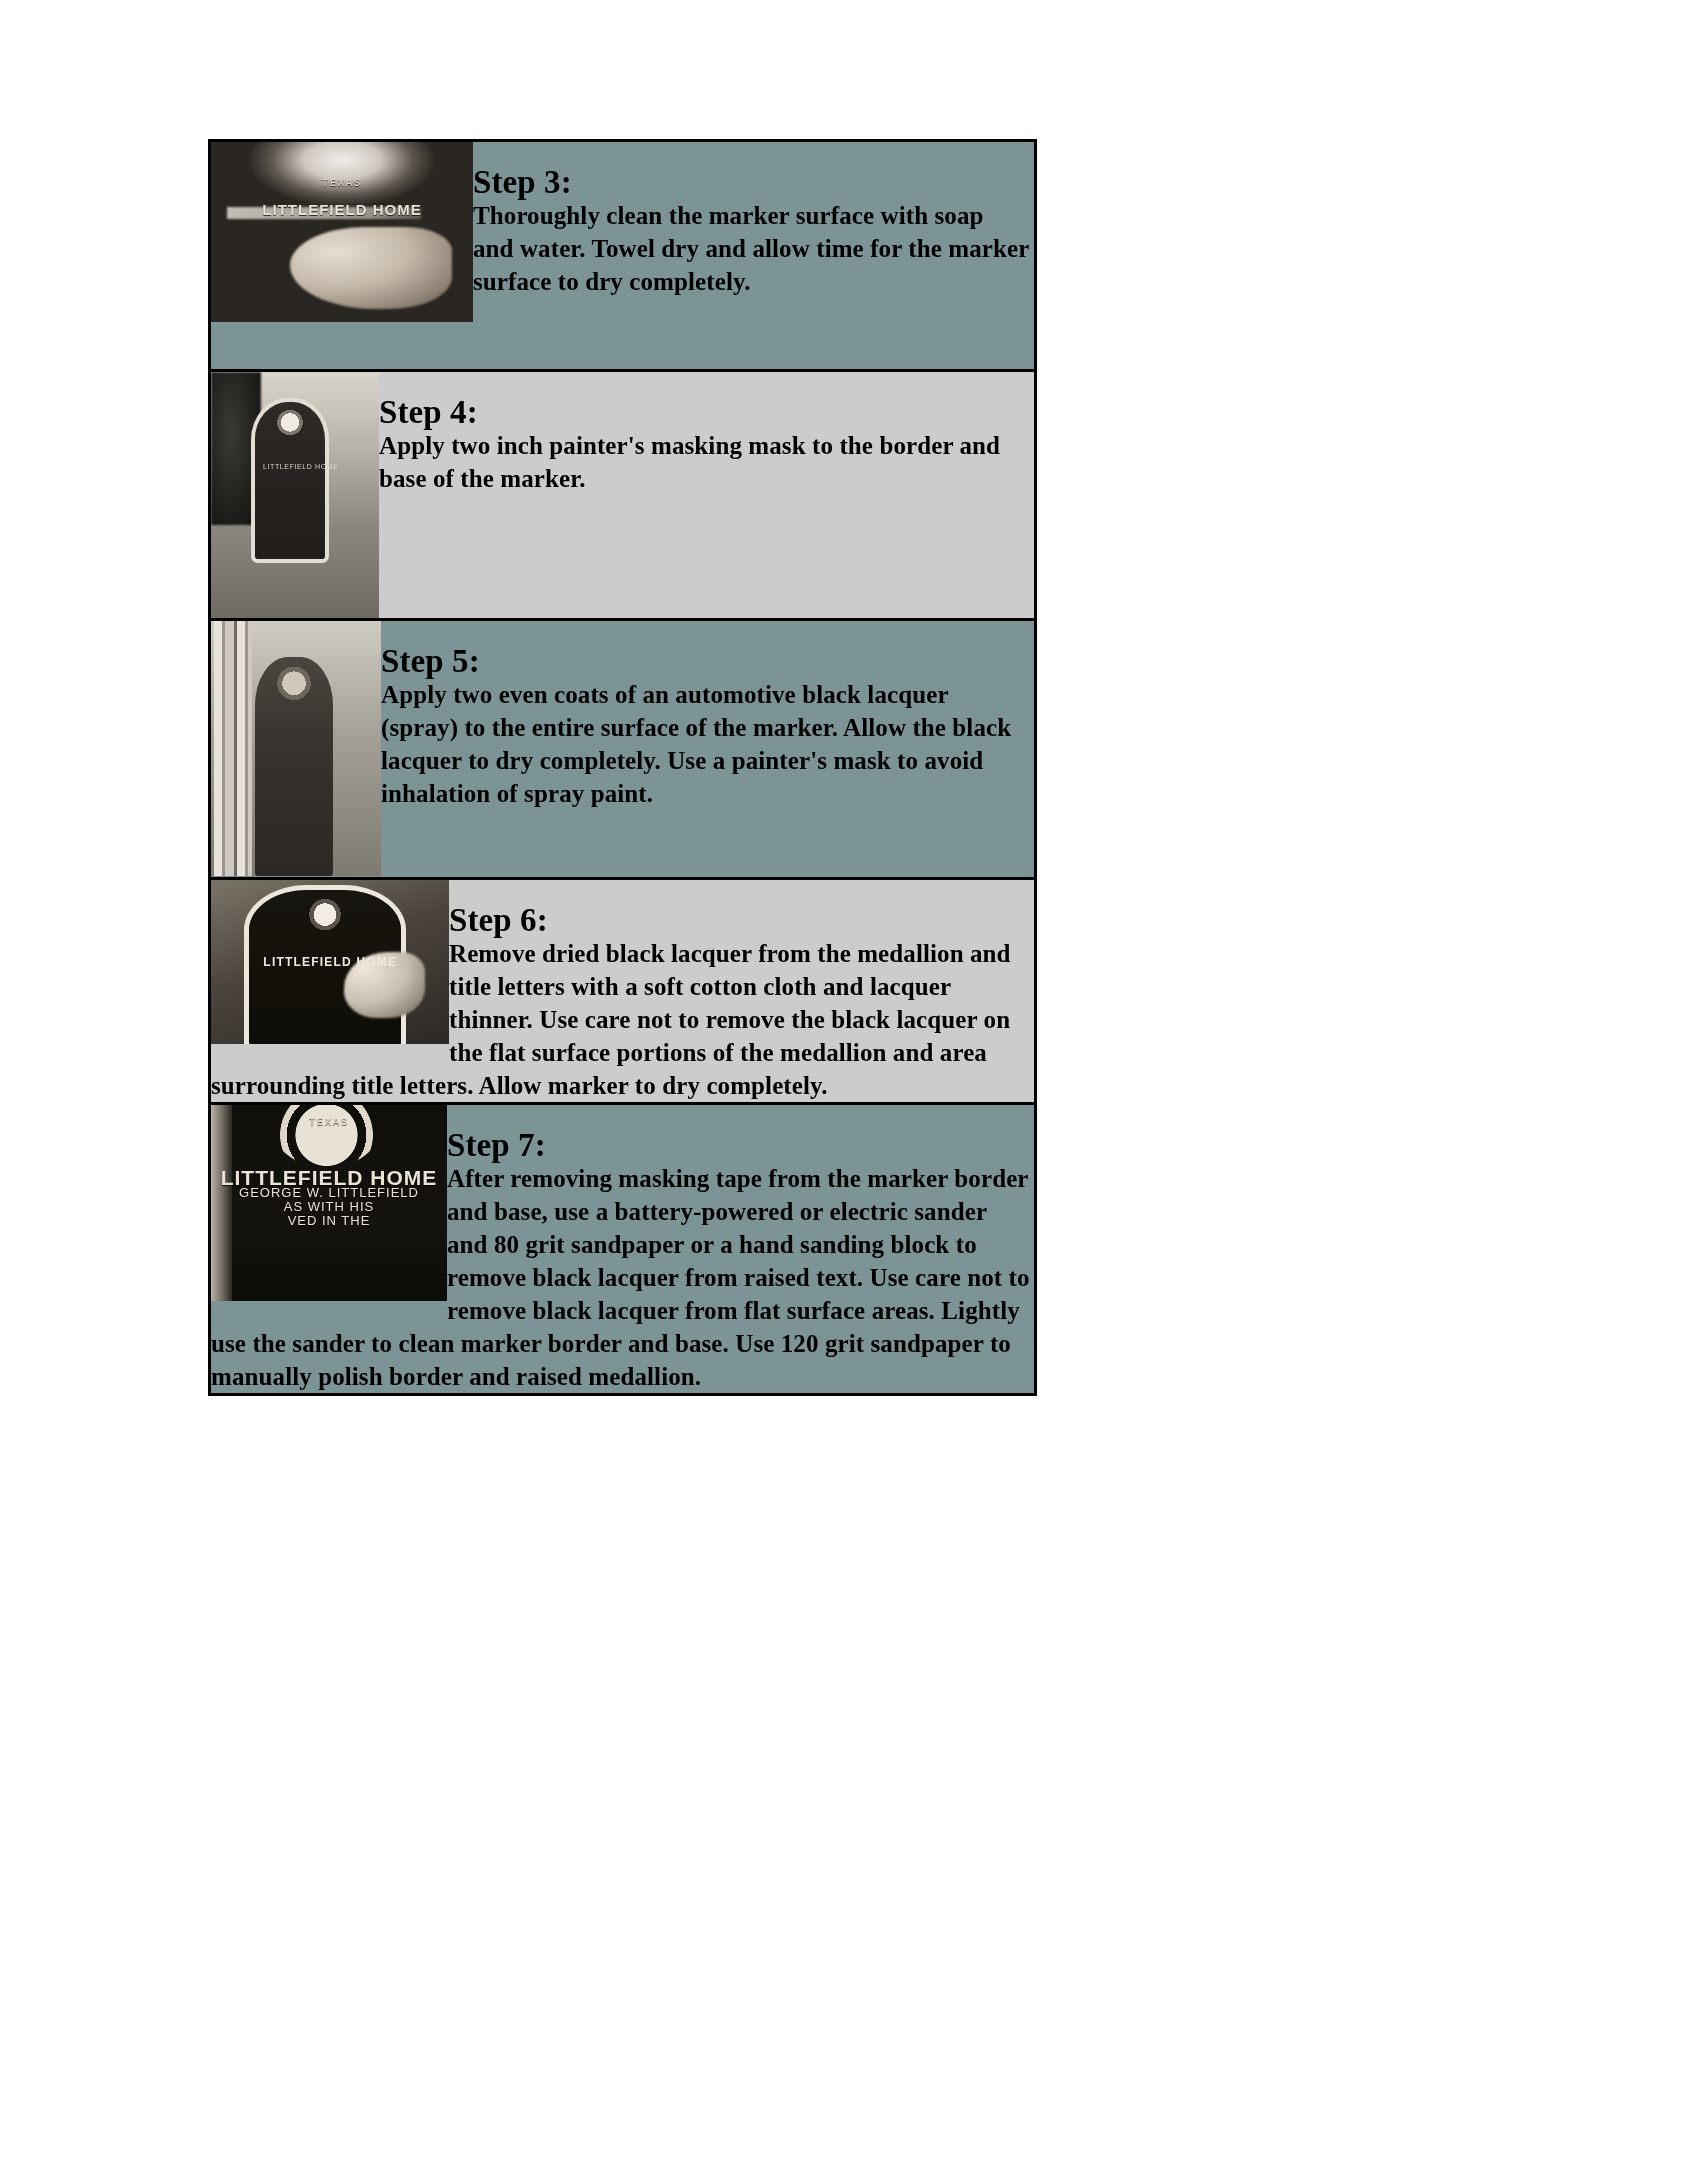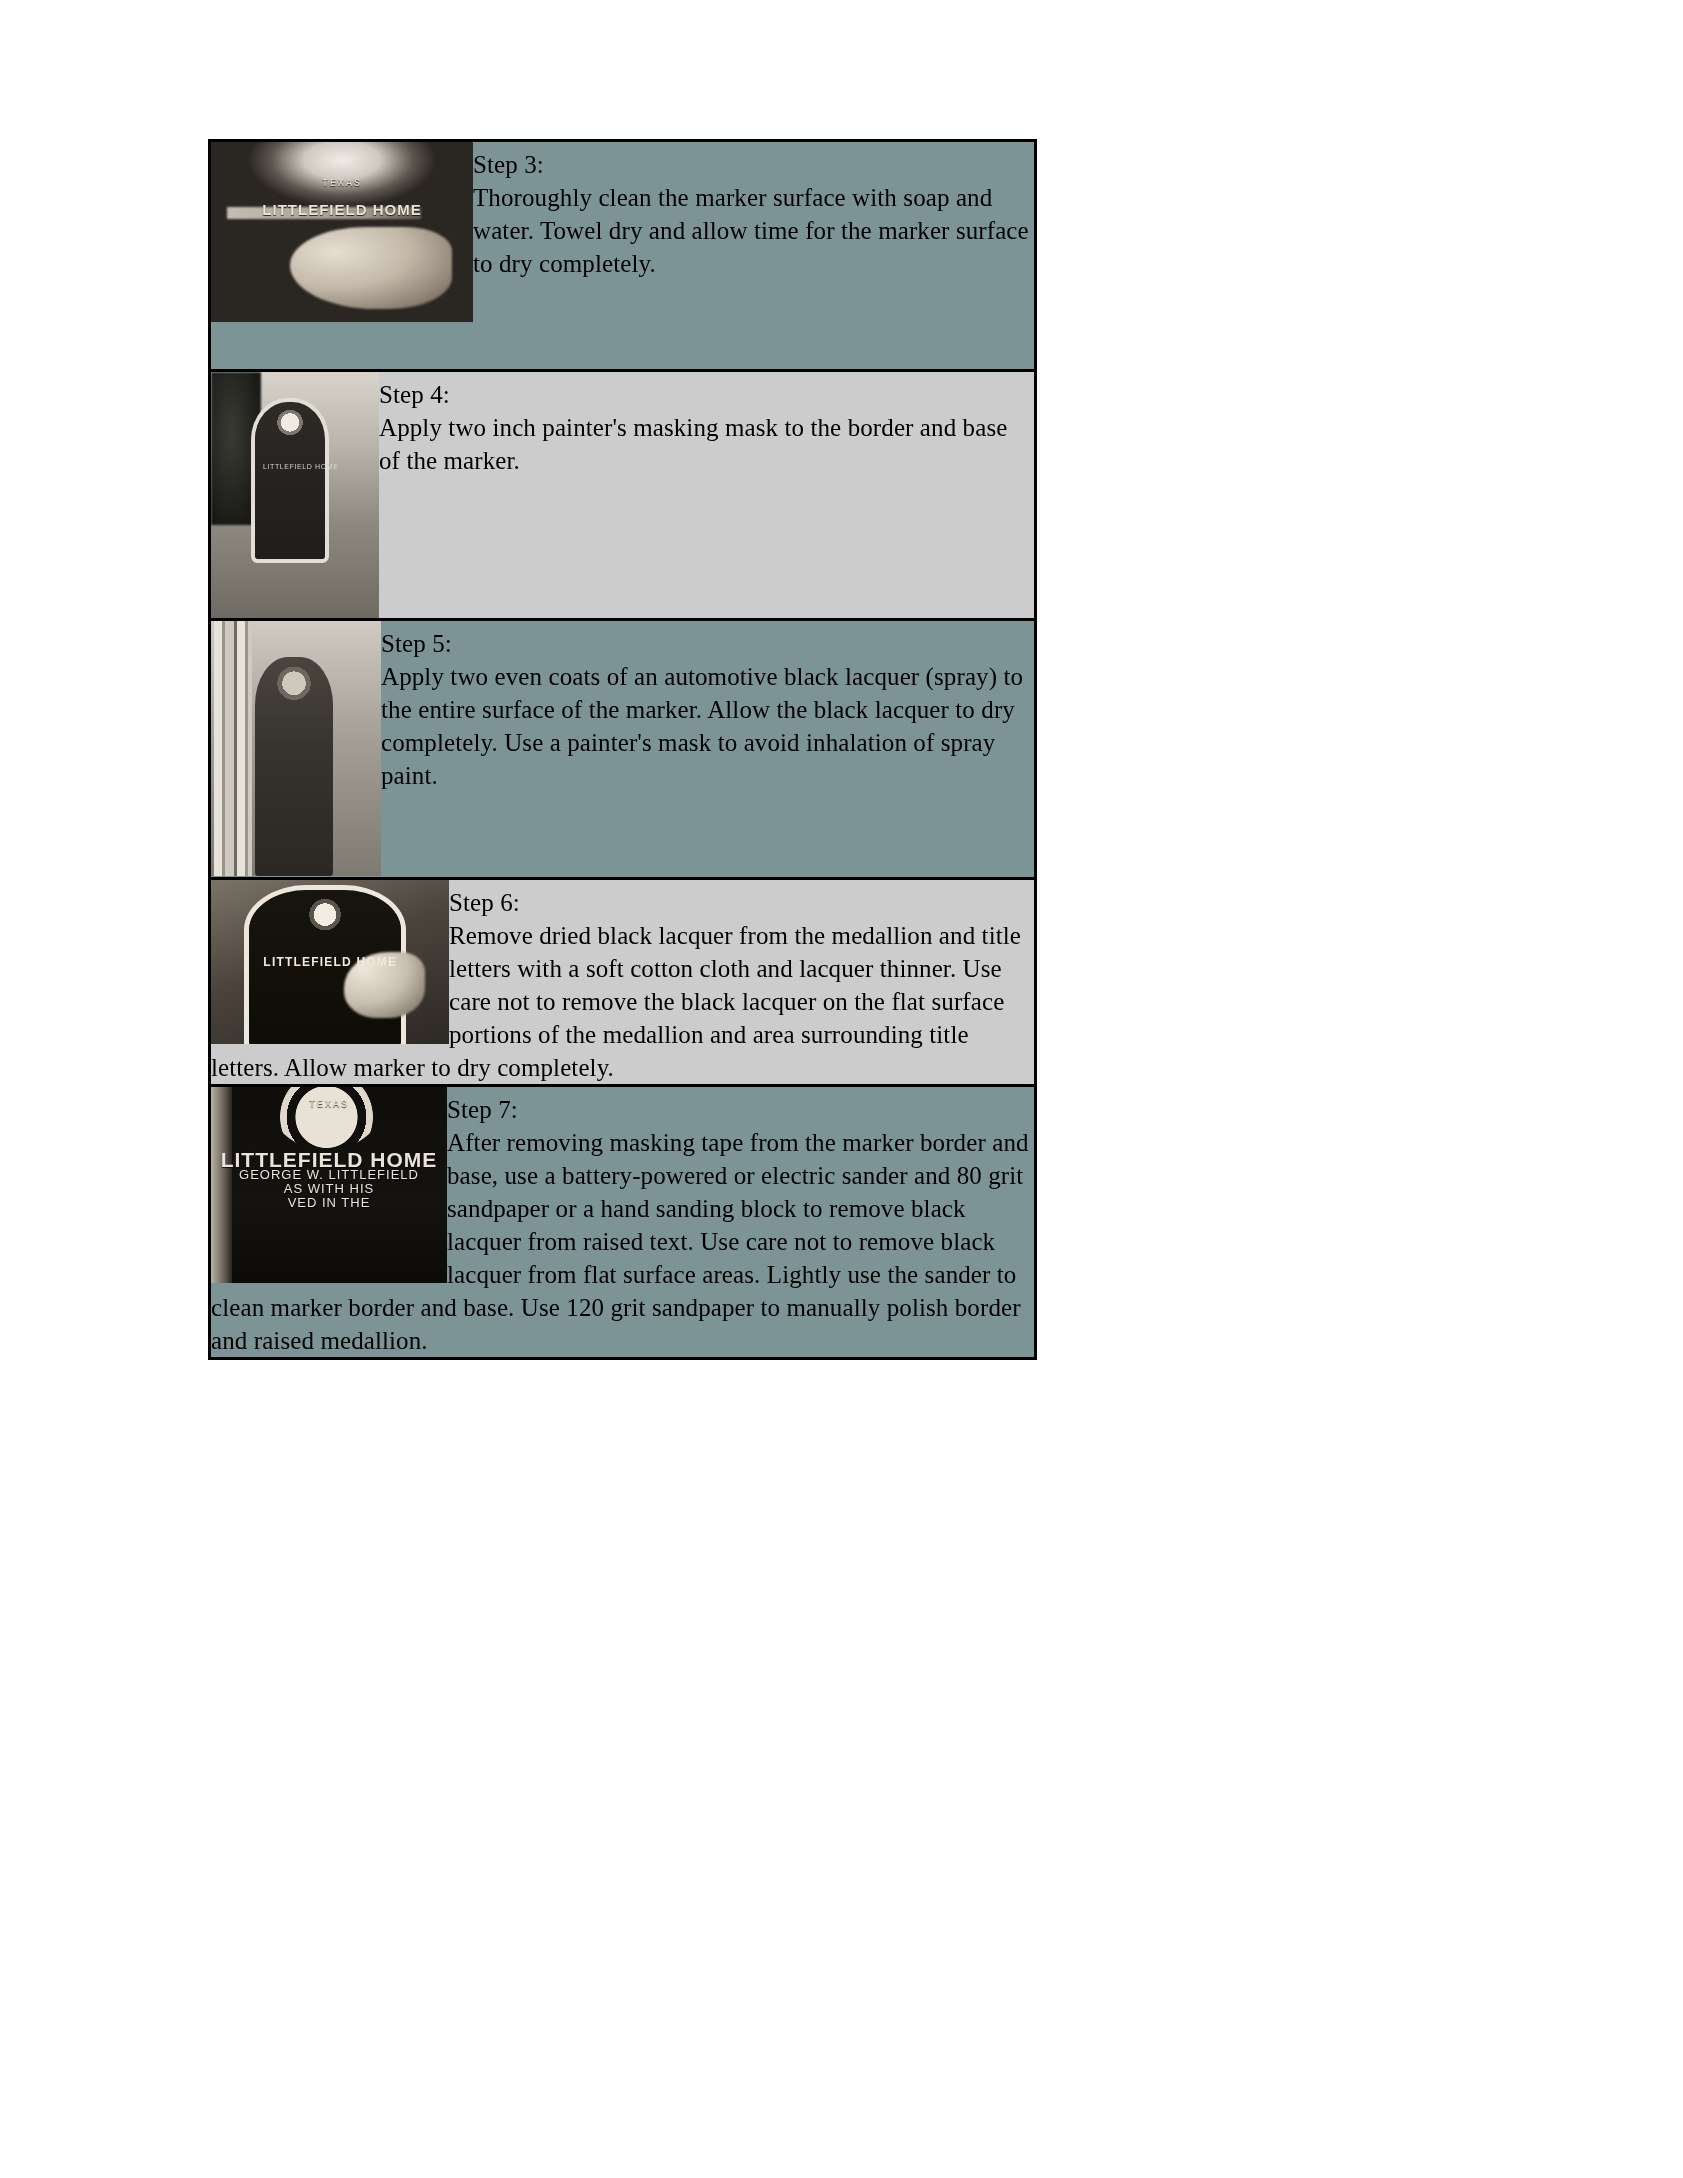--- a/index.html
+++ b/index.html
@@ -59,29 +59,30 @@
     padding-top: 6px;
     padding-right: 4px;
     font-size: 25px;
     line-height: 33px;
     color: #000000;
     text-align: left;
     letter-spacing: 0.1px;
   }
 
   .step-heading {
-    font-weight: normal;
-    font-size: 25px;
+    font-weight: bold;
+    font-size: 33px;
     line-height: 33px;
     display: block;
+    margin-top: 18px;
   }
 
   .step-text {
     display: block;
-    font-weight: normal;
+    font-weight: bold;
   }
 
   .clearfix::after {
     content: "";
     display: block;
     clear: both;
   }
 
   
   .photo {

